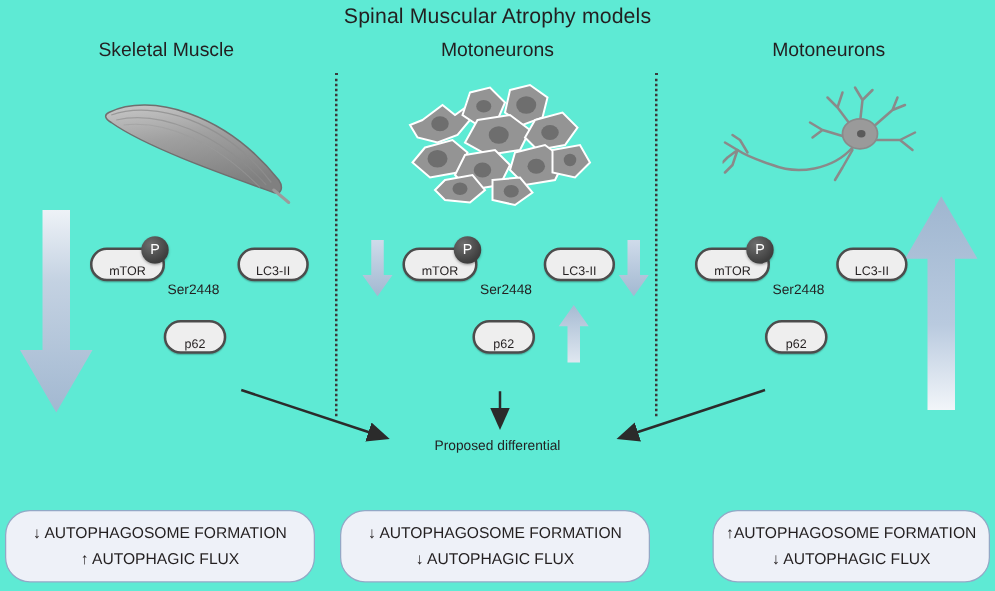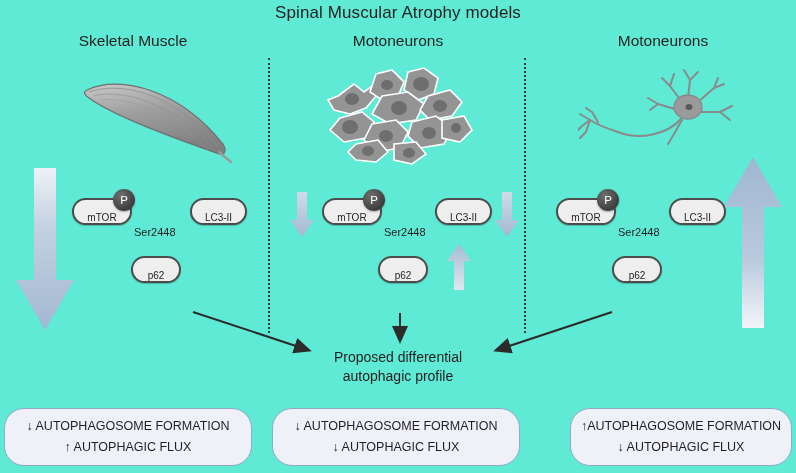--- a/index.html
+++ b/index.html
@@ -104,21 +104,21 @@
   
   .conv-arrow { position: absolute; }
 
   
   #proposed-text {
     position: absolute;
     left: 298px;
     top: 348px;
     width: 200px;
     text-align: center;
-    font-size: 14px;
+    font-size: 11px;
     line-height: 19px;
     color: #231f20;
   }
 
   
   .result-box {
     position: absolute;
     top: 408px;
     height: 58px;
     background: #eef1f8;
@@ -333,21 +333,20 @@
     <defs>
       <marker id="arwM" markerWidth="9" markerHeight="9" refX="7" refY="4" orient="auto">
         <path d="M0,0 L9,4 L0,8 Z" fill="#2b2b2b"></path>
       </marker>
     </defs>
     <line x1="10" y1="1" x2="10" y2="28" stroke="#2b2b2b" stroke-width="2" marker-end="url(#arwM)"></line>
   </svg>
 
   <div id="proposed-text">
     <div>Proposed differential</div>
-    <div>autophagic profile</div>
   </div>
 
   <div class="result-box" id="result-box-muscle">
     <div class="line">↓ AUTOPHAGOSOME FORMATION</div>
     <div class="line">↑ AUTOPHAGIC FLUX</div>
   </div>
 
   <div class="result-box" id="result-box-fibro">
     <div class="line">↓ AUTOPHAGOSOME FORMATION</div>
     <div class="line">↓ AUTOPHAGIC FLUX</div>

